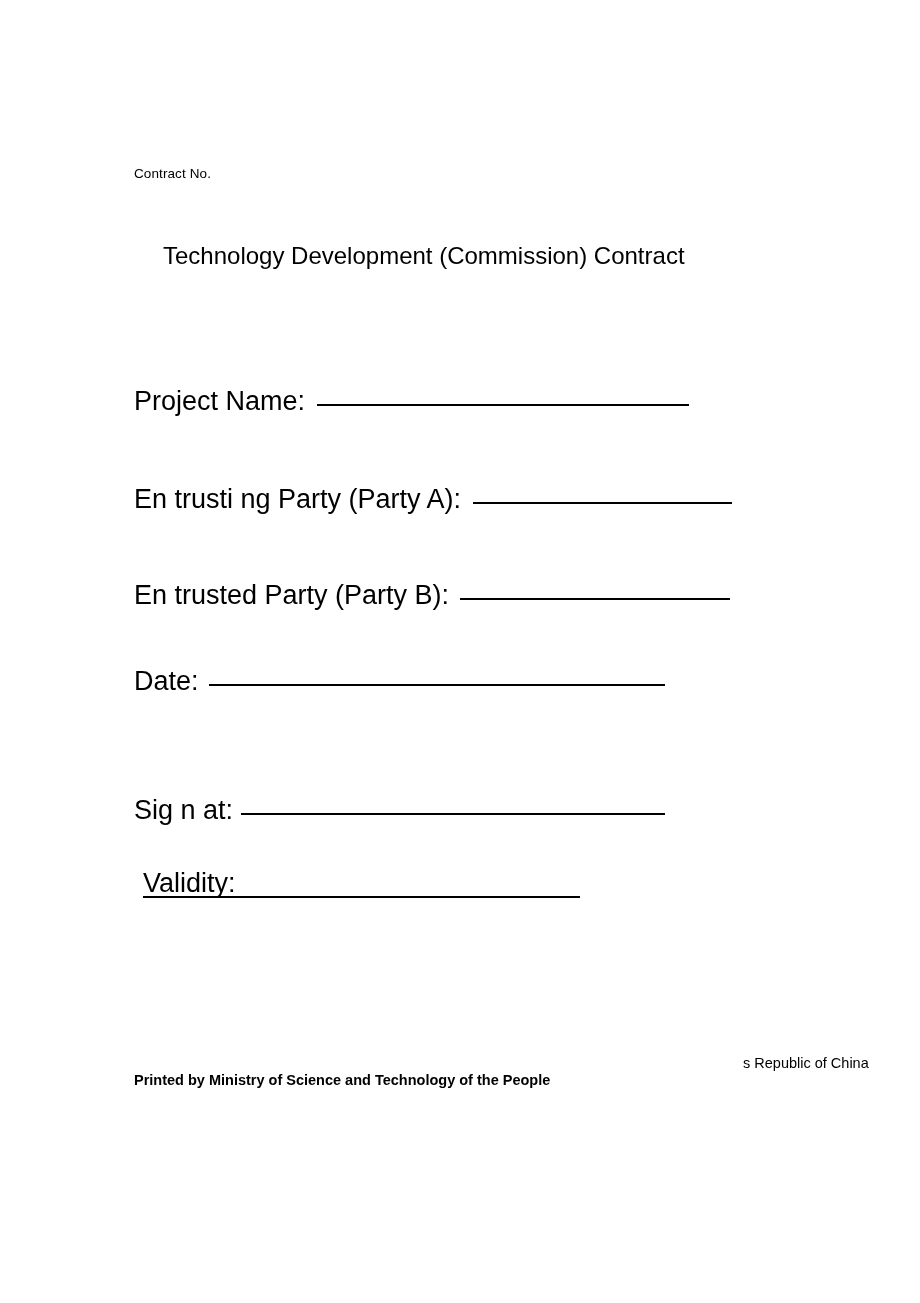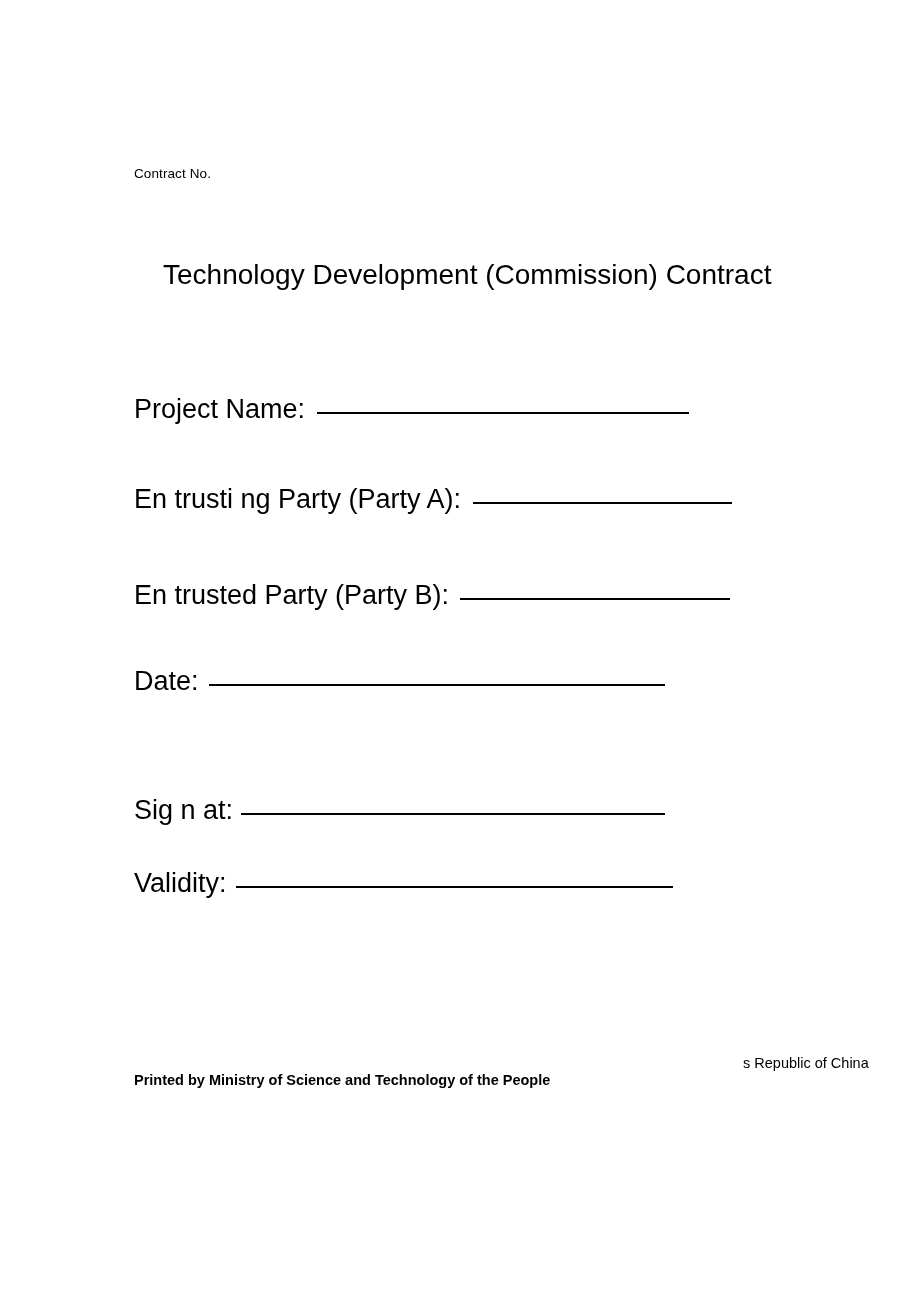--- a/index.html
+++ b/index.html
@@ -23,48 +23,48 @@
     left: 134px;
     top: 140px;
     font-size: 13.5px;
     letter-spacing: 0.1px;
     white-space: nowrap;
     margin-top: 26px;
   }
   .doc-title {
     position: absolute;
     left: 163px;
-    top: 259px;
-    font-size: 28px;
+    top: 242px;
+    font-size: 24px;
     white-space: nowrap;
   }
   .field-row {
     position: absolute;
     left: 134px;
     font-size: 27px;
     white-space: nowrap;
     display: flex;
     align-items: baseline;
   }
   .field-label {
     display: inline-block;
   }
   .field-blank {
     display: inline-block;
     border-bottom: 2px solid #000000;
     height: 1px;
     position: relative;
     top: -4px;
   }
-  .row-project { top: 394px; justify-content: space-between; }
+  .row-project { top: 386px; justify-content: space-between; }
   .row-partya  { top: 484px; }
   .row-partyb  { top: 580px; }
   .row-date    { top: 666px; }
   .row-sign    { top: 777px; margin-top: 18px; }
-  .row-valid   { top: 868px; }
+  .row-valid   { top: 868px; flex-direction: column; }
 
   .blank-project { width: 372px; margin-left: 12px; }
   .blank-partya  { width: 259px; margin-left: 12px; }
   .blank-partyb  { width: 270px; margin-left: 11px; }
   .blank-date    { width: 456px; margin-left: 10px; }
   .blank-sign    { width: 424px; margin-left: 8px; }
   .blank-valid   { width: 437px; margin-left: 9px; }
 
   .footer-left {
     position: absolute;

